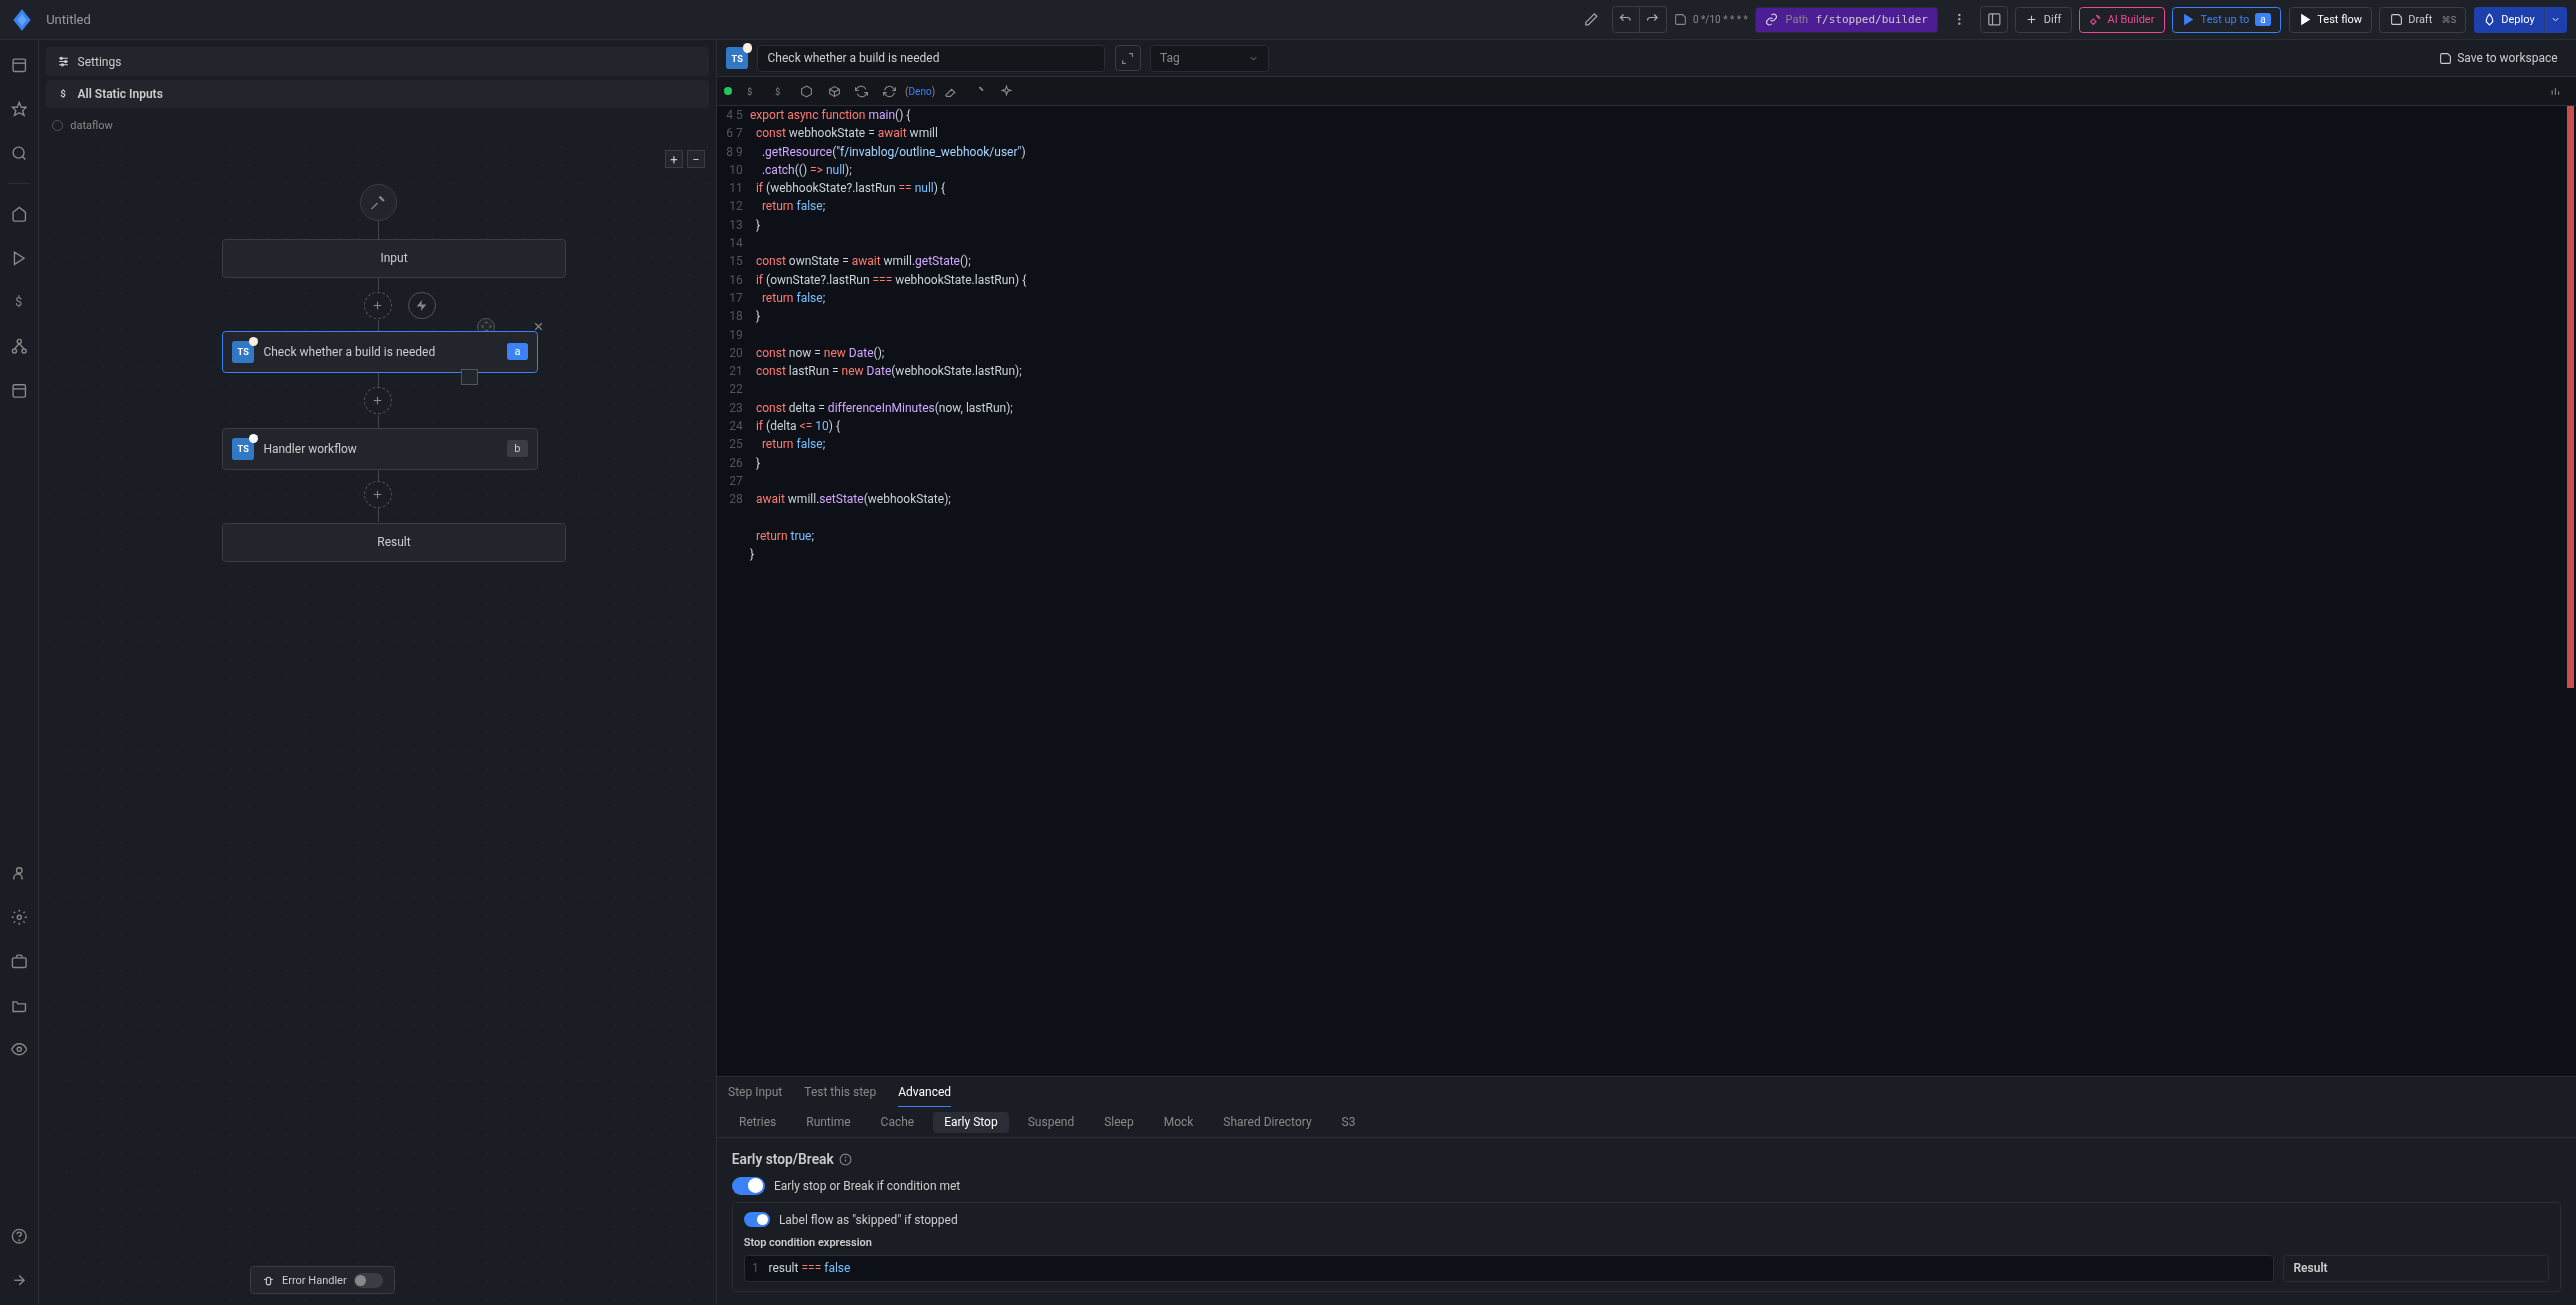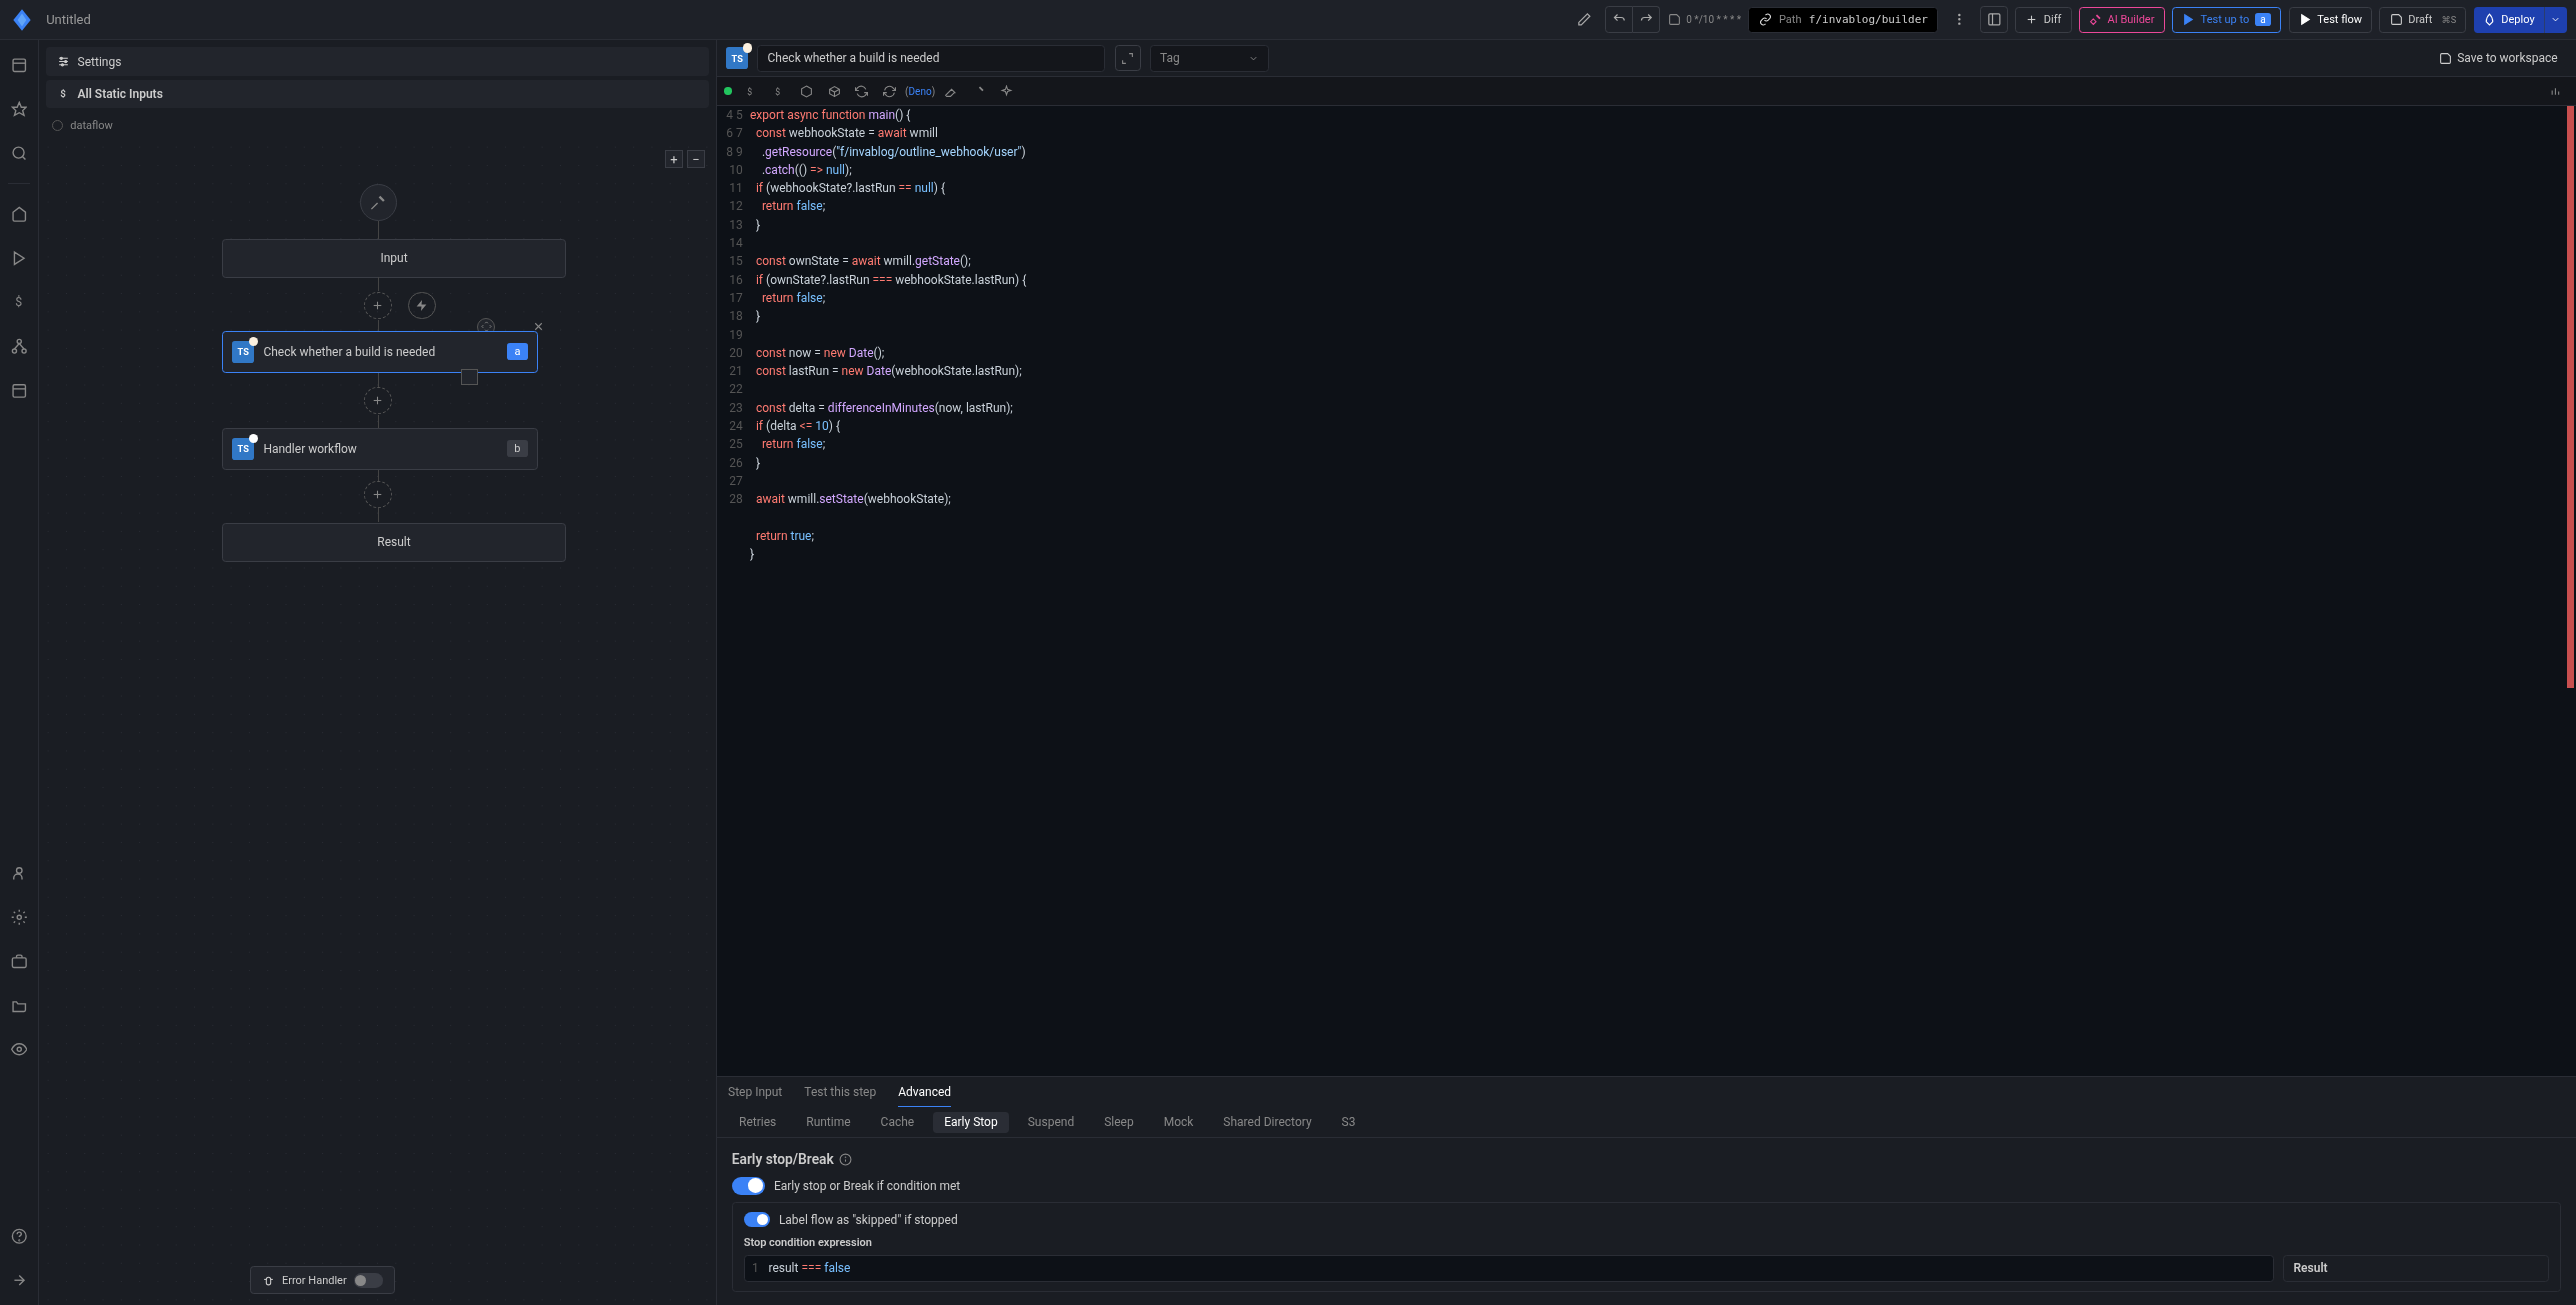--- a/index.html
+++ b/index.html
@@ -9,21 +9,21 @@
 .topbar { height: 40px; background: #1e2128; display: flex; align-items: center; padding: 0 9.2px; gap: 7.3px; border-bottom: 0.9px solid #2a2d35; }
 .logo-icon { width: 26px; height: 26px; }
 .logo-icon svg { width: 100%; height: 100%; }
 .title-untitled { color: #999; font-size: 13px; margin-right: auto; margin-left: 3.7px; }
 .icon-btn { width: 27.5px; height: 27.5px; display: flex; align-items: center; justify-content: center; border-radius: 3.7px; cursor: pointer; color: #aaa; }
 .btn-group { display: flex; gap: 0; }
 .btn-group .icon-btn { border: 0.9px solid #3a3d45; border-radius: 0; }
 .btn-group .icon-btn:first-child { border-radius: 3.7px 0 0 3.7px; }
 .btn-group .icon-btn:last-child { border-radius: 0 3.7px 3.7px 0; border-left: none; }
 .save-indicator { display: flex; align-items: center; gap: 5.5px; color: #888; font-size: 10px; }
-.path-box { display: flex; align-items: center; gap: 7.3px; background: #000000; border: 0.9px solid #2a2d35; border-radius: 3.7px; padding: 3.7px 9.2px; height: 26px; text-align: center; }
+.path-box { display: flex; align-items: center; gap: 7.3px; background: #4c1d95; border: 0.9px solid #2a2d35; border-radius: 3.7px; padding: 3.7px 9.2px; height: 26px; text-align: center; }
 .path-label { color: #888; font-size: 11px; }
 .path-value { color: #ccc; font-size: 11px; font-family: monospace; }
 .top-btn { height: 26px; padding: 0 9.2px; border-radius: 3.7px; border: 0.9px solid #3a3d45; background: #1e2128; color: #ccc; display: flex; align-items: center; gap: 5.5px; cursor: pointer; font-size: 11px; }
 .ai-btn { color: #ec4899; border-color: #ec4899; }
 .test-upto-btn { color: #3b82f6; border-color: #3b82f6; }
 .badge-blue { background: #3b82f6; color: white; padding: 0.9px 5.5px; border-radius: 2.8px; font-size: 10px; }
 .test-flow-btn { background: #1e2128; color: #fff; border: 0.9px solid #3a3d45; }
 .draft-btn { color: #ccc; }
 .kbd { font-size: 9.2px; color: #888; margin-left: 3.7px; }
 .deploy-btn { background: #1e40af; color: white; border: none; }
@@ -168,21 +168,21 @@
     <svg width="13" height="13" viewBox="0 0 24 24">
         <path d="M19 21H5a2 2 0 01-2-2V5a2 2 0 012-2h11l5 5v11a2 2 0 01-2 2z"></path>
       </svg>
     <span>0 */10 * * * *</span>
   </div>
   <div class="path-box">
     <svg width="13" height="13" viewBox="0 0 24 24">
         <path d="M10 13a5 5 0 007 0l3-3a5 5 0 00-7-7l-1 1M14 11a5 5 0 00-7 0l-3 3a5 5 0 007 7l1-1"></path>
       </svg>
     <span class="path-label">Path</span>
-    <span class="path-value">f/invablog/builder</span>
+    <span class="path-value">f/stopped/builder</span>
   </div>
   <div class="icon-btn">
       <svg width="14.7" height="14.7" viewBox="0 0 24 24">
         <circle cx="12" cy="5" r="1"></circle>
         <circle cx="12" cy="12" r="1"></circle>
         <circle cx="12" cy="19" r="1"></circle>
       </svg>
     </div>
   <div class="icon-btn" style="border:0.9px solid #3a3d45;border-radius:3.7px">
       <svg width="14.7" height="14.7" viewBox="0 0 24 24">

